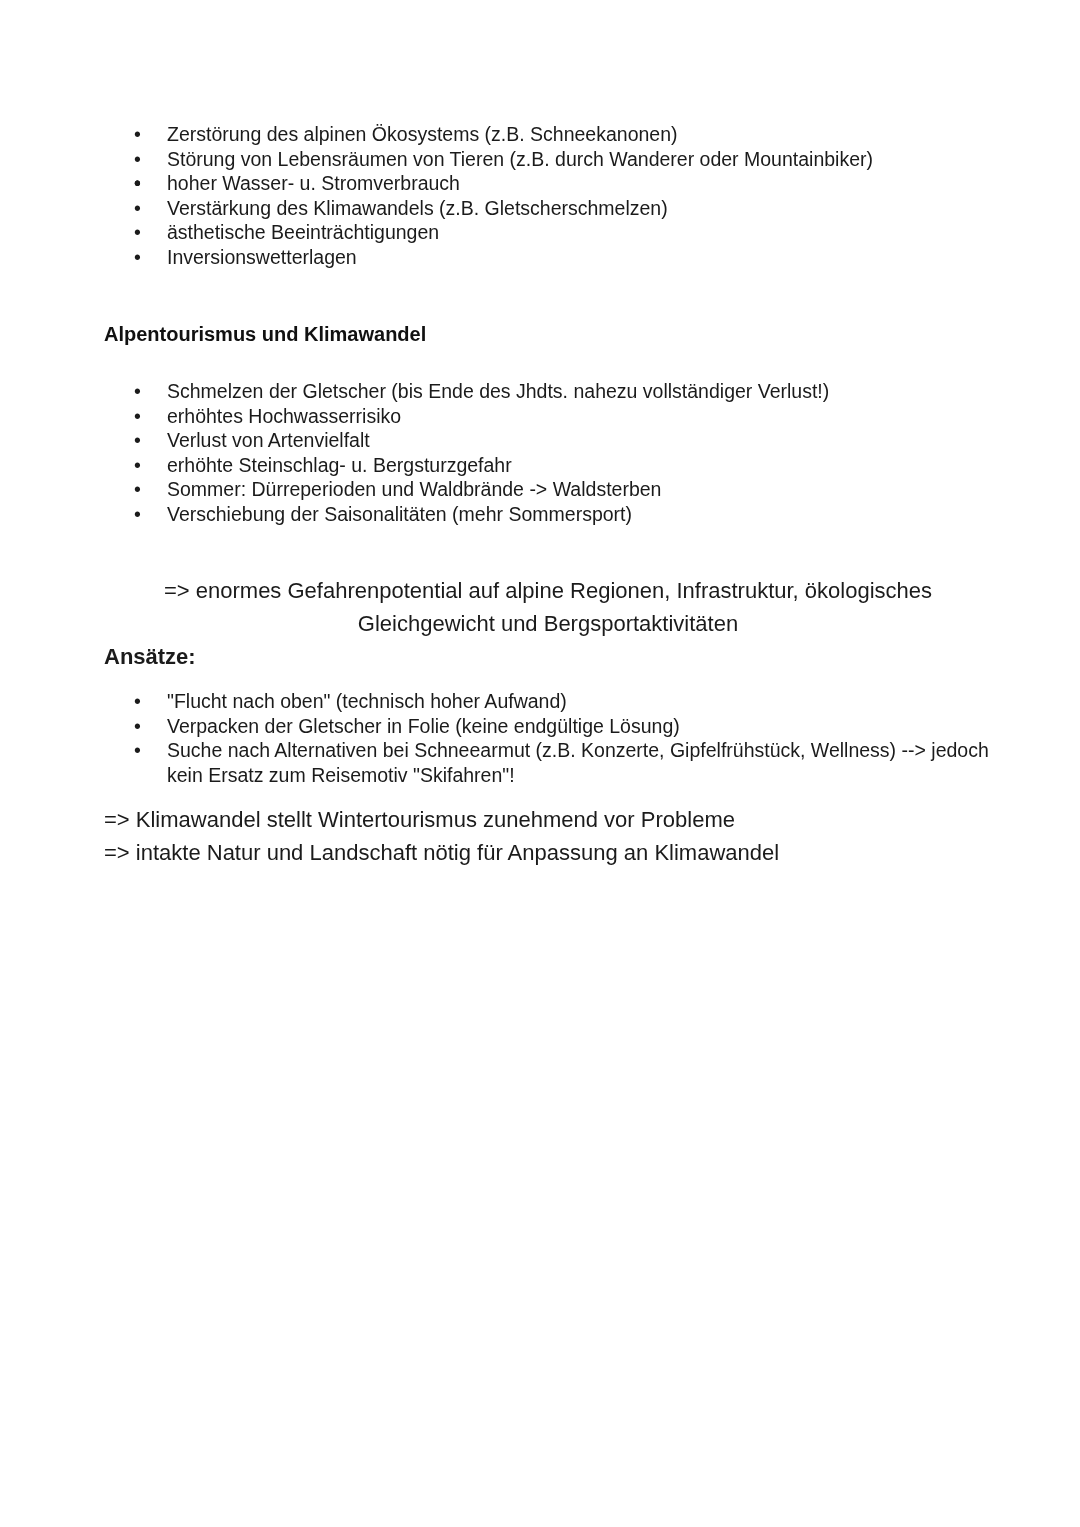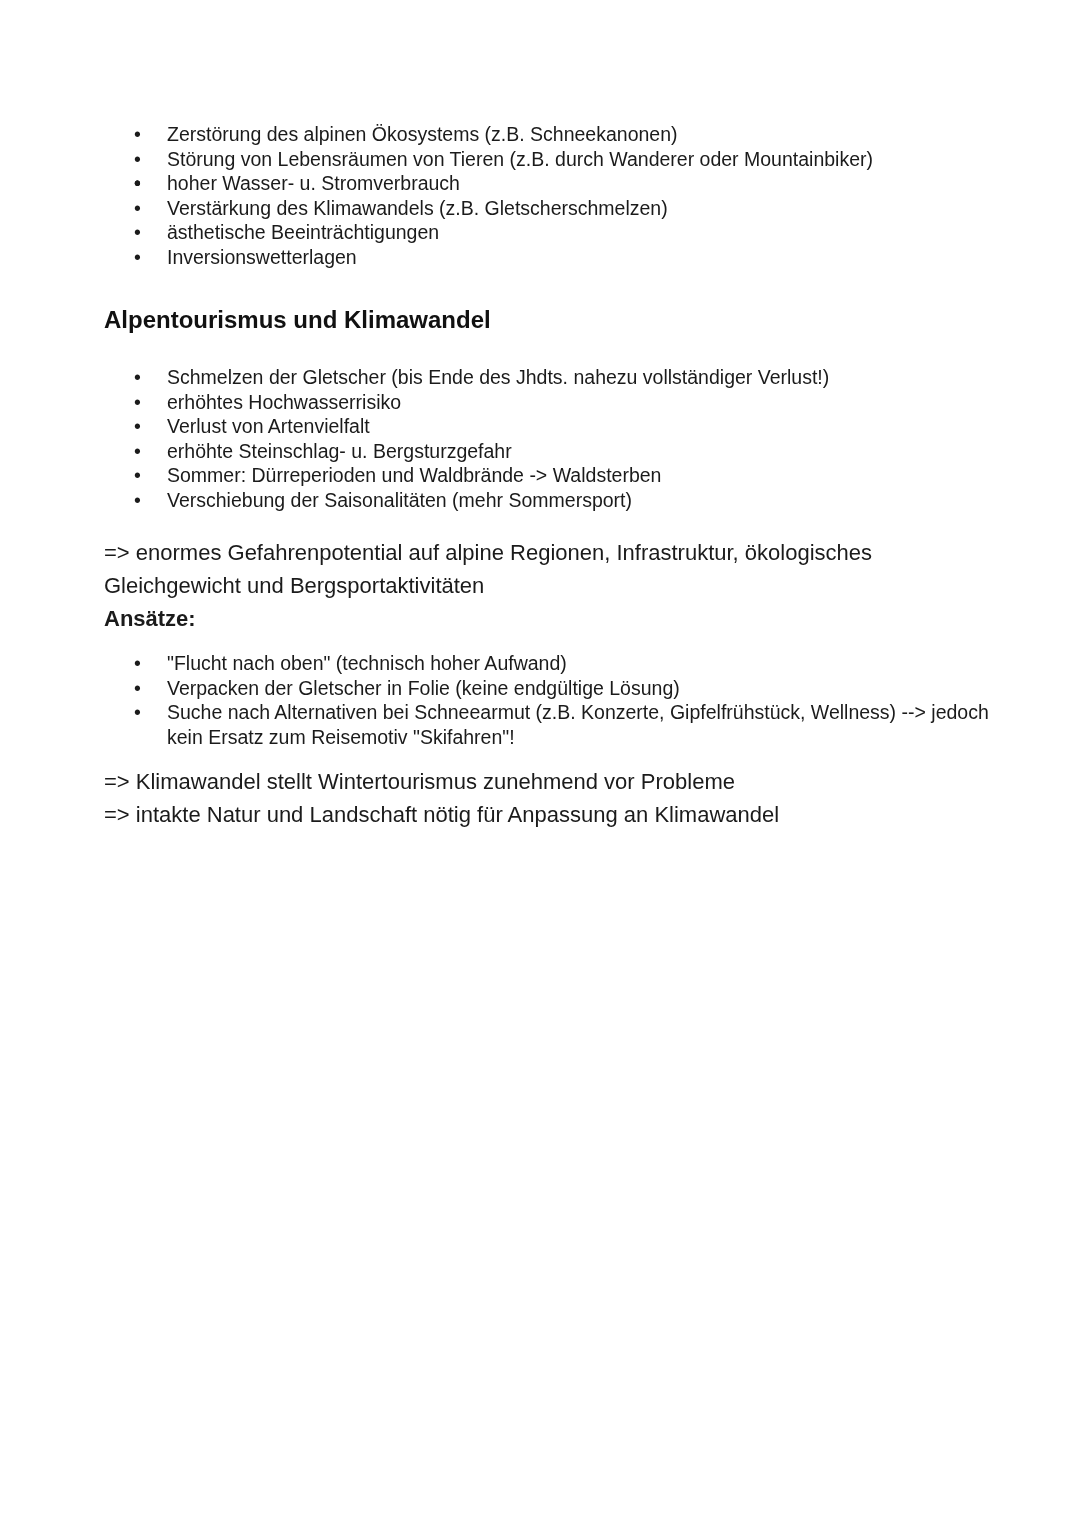--- a/index.html
+++ b/index.html
@@ -31,34 +31,34 @@
   ul.bullet-list li {
     position: relative;
     padding-left: 63px;
   }
   .bullet {
     position: absolute;
     left: 30px;
     top: 0;
   }
   h2.section-heading {
-    font-size: 24px;
+    font-size: 20px;
     line-height: 30px;
     font-weight: bold;
-    margin: 36px 0 0 0;
+    margin: 50px 0 0 0;
     color: #111111;
   }
   ul.list-2 { margin-top: 30px; }
   ul.list-3 { margin-top: 16px; }
   p.big {
     font-size: 22px;
     line-height: 33px;
     margin: 0;
   }
-  p.conclusion-a { margin-top: 24px; }
+  p.conclusion-a { margin-top: 48px; text-align: center; }
   p.subheading {
     font-weight: bold;
   }
   p.conclusion-b1 { margin-top: 16px; }
 </style>
 </head>
 <body>
 
 <div class="page">
 

